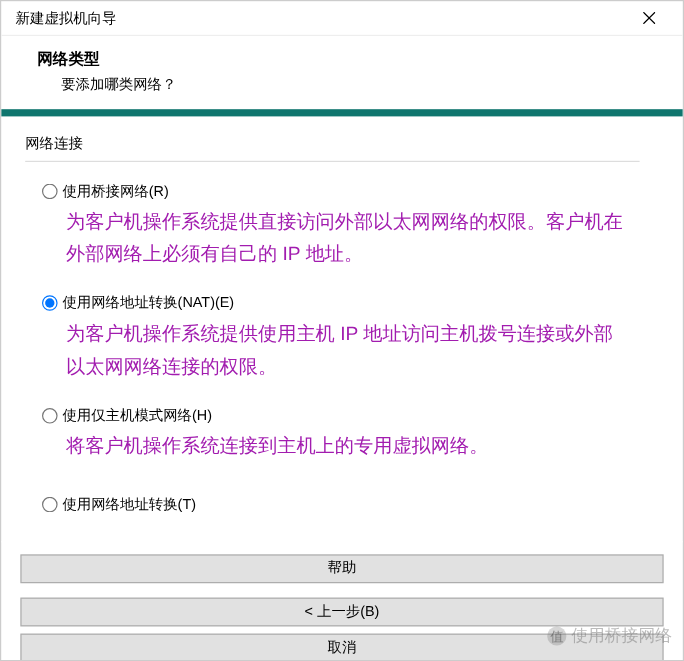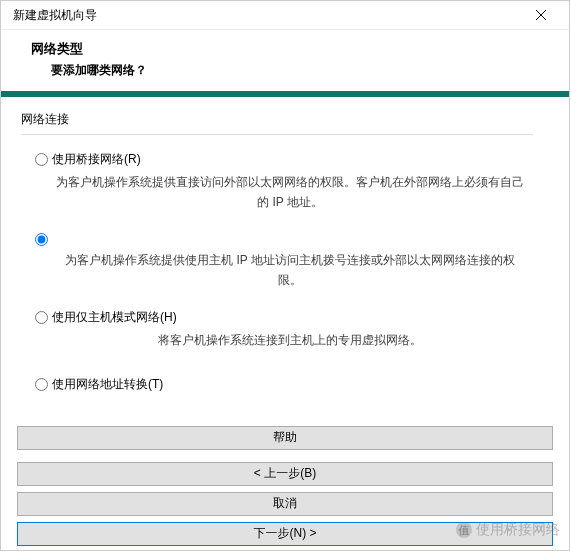--- a/index.html
+++ b/index.html
@@ -37,21 +37,20 @@
       border-bottom: 6px solid #0f766e;
     }
     .header-title {
       font-weight: bold;
       font-size: 13px;
       margin-bottom: 4px;
     }
     .header-subtitle {
       font-size: 12px;
       padding-left: 20px;
-      font-weight: bold;
     }
     .content {
       flex: 1;
       padding: 14px 36px 10px 20px;
     }
     .group-label {
       font-size: 12px;
       margin-bottom: -8px;
       position: relative;
       z-index: 1;
@@ -74,26 +73,25 @@
       width: 13px;
       height: 13px;
       margin-top: 2px;
       cursor: pointer;
     }
     .radio-label {
       font-size: 12px;
       cursor: pointer;
     }
     .option-desc {
-      font-size: 12px;
-      color: #404040;
+      font-size: 16px;
+      color: #a21caf;
       padding-left: 20px;
       line-height: 1.7;
       margin-bottom: 18px;
-      text-align: center;
     }
     .option-desc.last { margin-bottom: 26px; }
     .footer {
       display: flex;
       padding: 10px 16px 14px 16px;
       gap: 6px;
       border-top: 1px solid #fff;
       flex-direction: column;
     }
     .footer .spacer { flex: 1; }
@@ -156,20 +154,21 @@
   <div class="group-box">
 
     <label class="radio-row">
       <input type="radio" name="net" style="">
       <span class="radio-label">使用桥接网络(R)</span>
     </label>
     <div class="option-desc">为客户机操作系统提供直接访问外部以太网网络的权限。客户机在外部网络上必须有自己的 IP 地址。</div>
 
     <label class="radio-row">
       <input type="radio" name="net" checked="" style="">
+      <span class="radio-label">使用网络地址转换(NAT)(E)</span>
     </label>
     <div class="option-desc">为客户机操作系统提供使用主机 IP 地址访问主机拨号连接或外部以太网网络连接的权限。</div>
 
     <label class="radio-row">
       <input type="radio" name="net" style="">
       <span class="radio-label">使用仅主机模式网络(H)</span>
     </label>
     <div class="option-desc last">将客户机操作系统连接到主机上的专用虚拟网络。</div>
 
     <label class="radio-row">

